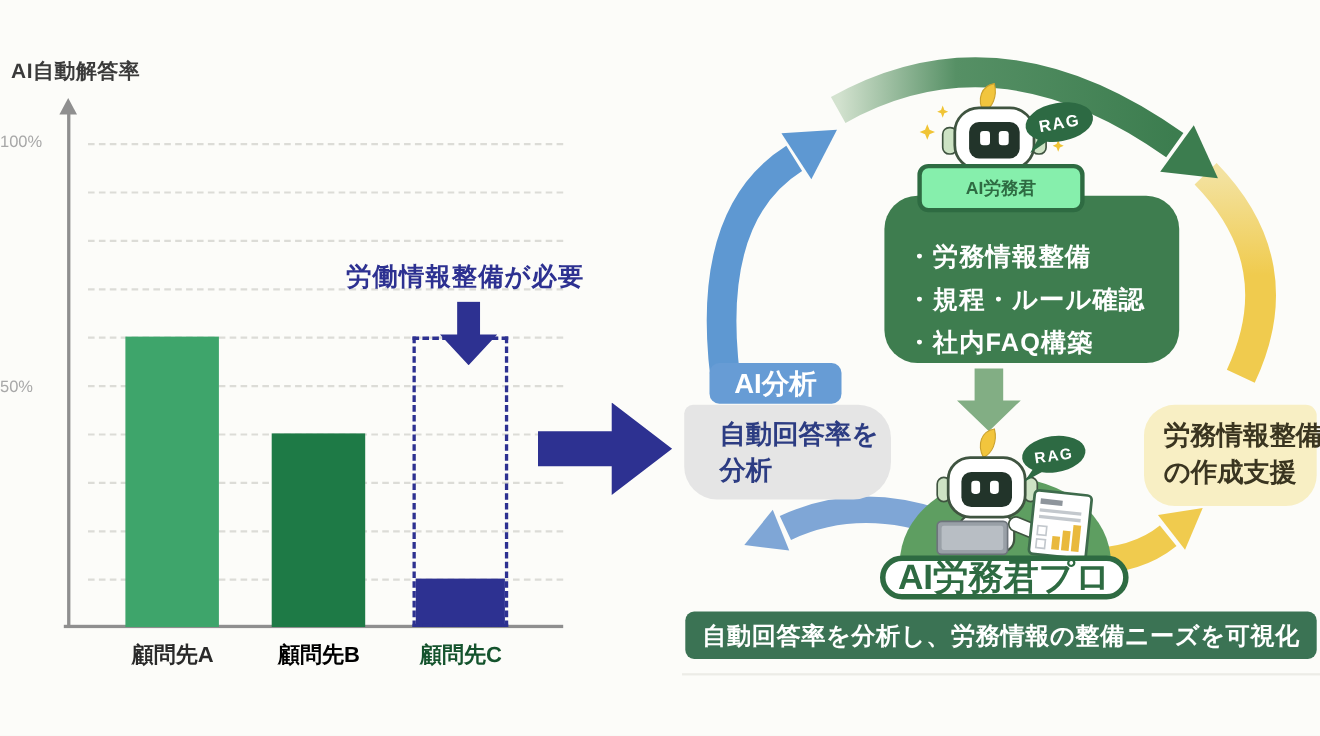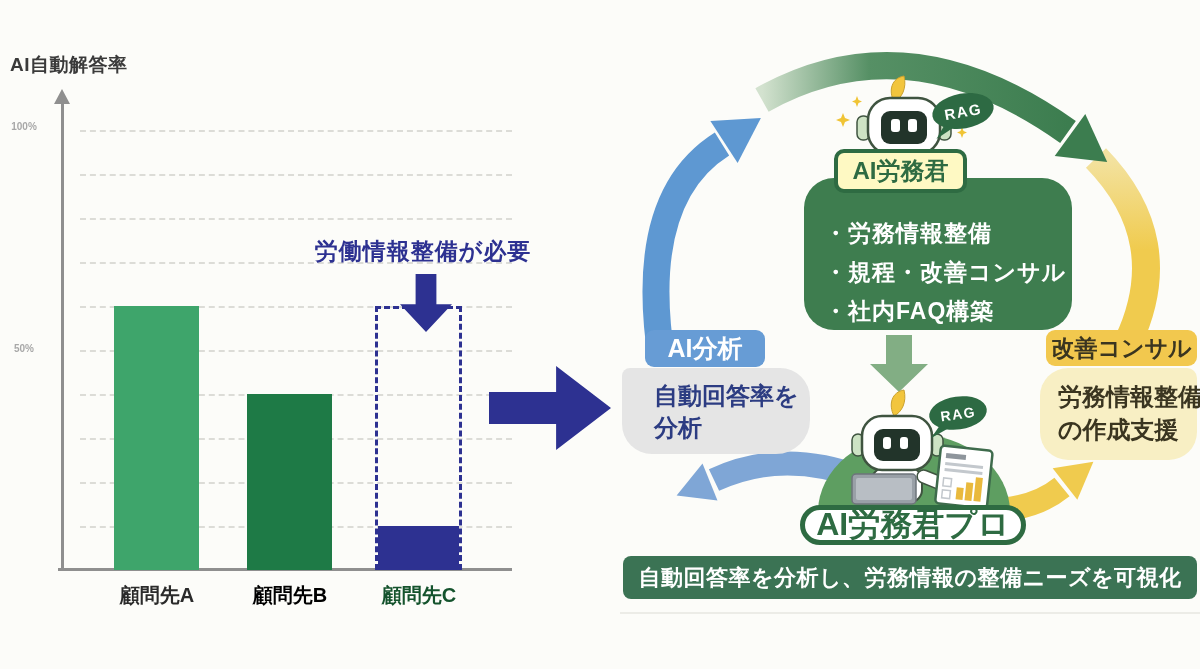--- a/index.html
+++ b/index.html
@@ -3,21 +3,21 @@
 <meta charset="utf-8">
 <style>
 *{margin:0;padding:0;box-sizing:border-box}
 html,body{background:#e9e9e6}
 body{font-family:"Liberation Sans","DejaVu Sans",sans-serif}
 #stage{position:relative;width:1200px;height:669px;background:#fcfcf9;overflow:hidden;margin:0 auto}
 .abs{position:absolute}
 
 
 .chart-title{left:10px;top:52px;font-size:19px;font-weight:bold;letter-spacing:.5px;color:#3a3a3a}
-.tick{width:48px;text-align:center;font-size:10px;font-weight:700;color:#a8a8a8}
+.tick{width:48px;text-align:left;font-size:15px;font-weight:400;color:#a8a8a8}
 .tick-100{left:0;top:121px}
 .tick-50{left:0;top:343px}
 .y-axis{left:61px;top:100px;width:3px;height:470px;background:#8f8f8f}
 .y-arrow{left:54px;top:89px;width:0;height:0;border-left:8.5px solid transparent;border-right:8.5px solid transparent;border-bottom:15px solid #8f8f8f}
 .x-axis{left:58px;top:568px;width:454px;height:3px;background:#8f8f8f}
 .gridline{left:80px;width:432px;height:0;border-top:2.5px dashed #dcdcd7}
 .bar{position:absolute}
 .bar-a{left:114px;width:85px}
 .bar-b{left:247px;width:85px}
 .bar-c{left:378px;width:81px}
@@ -25,21 +25,21 @@
 .bar-label{top:582px;width:120px;text-align:center;font-size:20px;font-weight:bold;color:#2a2a2a}
 .bl-a{left:97px}.bl-b{left:230px}.bl-c{left:359px}
 .annotation{left:303px;top:236px;width:240px;text-align:center;font-size:23px;font-weight:bold;letter-spacing:1px;color:#2d3191}
 .down-arrow{left:400px;top:274px;width:52px;height:58px;background:#2d3191;clip-path:polygon(30% 0,70% 0,70% 52%,100% 52%,50% 100%,0 52%,30% 52%)}
 .big-right-arrow{left:489px;top:366px;width:122px;height:84px;background:#2d3191;clip-path:polygon(0 31%,55% 31%,55% 0,100% 50%,55% 100%,55% 69%,0 69%)}
 
 
 .diagram-svg{left:610px;top:50px;width:590px;height:520px}
 .green-box{left:772px;top:178px;width:268px;height:152px;background:#3e7d4f;border-radius:30px;padding:36px 0 0 20px}
 .green-box .bullet{font-size:23px;font-weight:bold;color:#fff;line-height:39px;letter-spacing:1px;white-space:nowrap}
-.pill-top{left:834px;top:149px;width:133px;height:44px;background:#fef9c3;border:4px solid #2e6b42;border-radius:10px;color:#2e6b42;font-size:24px;font-weight:bold;display:flex;align-items:center;justify-content:center;white-space:nowrap}
+.pill-top{left:834px;top:149px;width:152px;height:44px;background:#86efac;border:4px solid #2e6b42;border-radius:10px;color:#2e6b42;font-size:16px;font-weight:bold;display:flex;align-items:center;justify-content:center;white-space:nowrap}
 .label-analysis{left:645px;top:330px;width:120px;height:37px;background:#679cd5;border-radius:9px;color:#fff;font-size:25px;font-weight:bold;display:flex;align-items:center;justify-content:center}
 .blob-blue{left:622px;top:368px;width:188px;height:86px;background:#e6eaf2;border-radius:8px 30px 34px 30px;padding:12px 0 0 32px;font-size:24px;font-weight:bold;color:#2c3c82;line-height:32px;white-space:nowrap}
 .label-consult{left:1046px;top:330px;width:151px;height:36px;background:#f2c84e;border-radius:9px;color:#3a3520;font-size:23px;font-weight:bold;display:flex;align-items:center;justify-content:center}
 .blob-yellow{left:1040px;top:368px;width:157px;height:92px;background:#f8efc4;border-radius:28px 10px 28px 28px;padding:12px 0 0 18px;font-size:24px;font-weight:bold;color:#3a3520;line-height:33px;white-space:nowrap}
 .pill-bottom{left:800px;top:505px;width:226px;height:40px;background:#fff;border:5px solid #2e6b42;border-radius:24px;color:#2e6b42;font-size:32px;font-weight:bold;display:flex;align-items:center;justify-content:center;white-space:nowrap}
 .banner{left:623px;top:556px;width:574px;height:43px;background:#3b7354;border-radius:8px;color:#fff;font-size:22px;font-weight:bold;display:flex;align-items:center;justify-content:center;letter-spacing:.5px;white-space:nowrap}
 .divider{left:620px;top:612px;width:580px;height:2px;background:#ecece7}
 </style>
 </head>
 <body>
@@ -156,33 +156,32 @@
       <g transform="rotate(-8 348 363)">
         <ellipse cx="348" cy="363" rx="29" ry="16.5" fill="#2d6a43" style="fill: rgb(45, 106, 67);"></ellipse>
         <path d="M 328,373 L 318,384 L 336,377 Z" fill="#2d6a43" style="fill: rgb(45, 106, 67);"></path>
         <text x="348" y="369" text-anchor="middle" font-size="14" font-weight="bold" letter-spacing="1.5" fill="#ffffff">RAG</text>
       </g>
     </g>
   </svg>
 
   <div class="abs green-box" style="background: rgb(62, 125, 79); margin-left: 32px;">
     <div class="bullet">・労務情報整備</div>
-    <div class="bullet">・規程・改善コンサル</div>
+    <div class="bullet">・規程・ルール確認</div>
     <div class="bullet">・社内FAQ構築</div>
   </div>
 
   <div class="abs pill-top" style="border-color: rgb(46, 107, 66); color: rgb(46, 107, 66);">AI労務君</div>
 
   <div class="abs label-analysis" style="background: rgb(103, 156, 213);">AI分析</div>
   <div class="abs blob-blue" style="background: #e5e5e5; color: rgb(44, 60, 130);">
     <div>自動回答率を</div>
     <div>分析</div>
   </div>
 
-  <div class="abs label-consult" style="background: rgb(242, 200, 78); color: rgb(58, 53, 32);">改善コンサル</div>
   <div class="abs blob-yellow" style="background: rgb(248, 239, 196); color: rgb(58, 53, 32);">
     <div>労務情報整備</div>
     <div>の作成支援</div>
   </div>
 
   <div class="abs pill-bottom" style="border-color: rgb(46, 107, 66); color: rgb(46, 107, 66);">AI労務君プロ</div>
 
   <div class="abs banner" style="background: rgb(59, 115, 84);">自動回答率を分析し、労務情報の整備ニーズを可視化</div>
 
   <div class="abs divider"></div>

